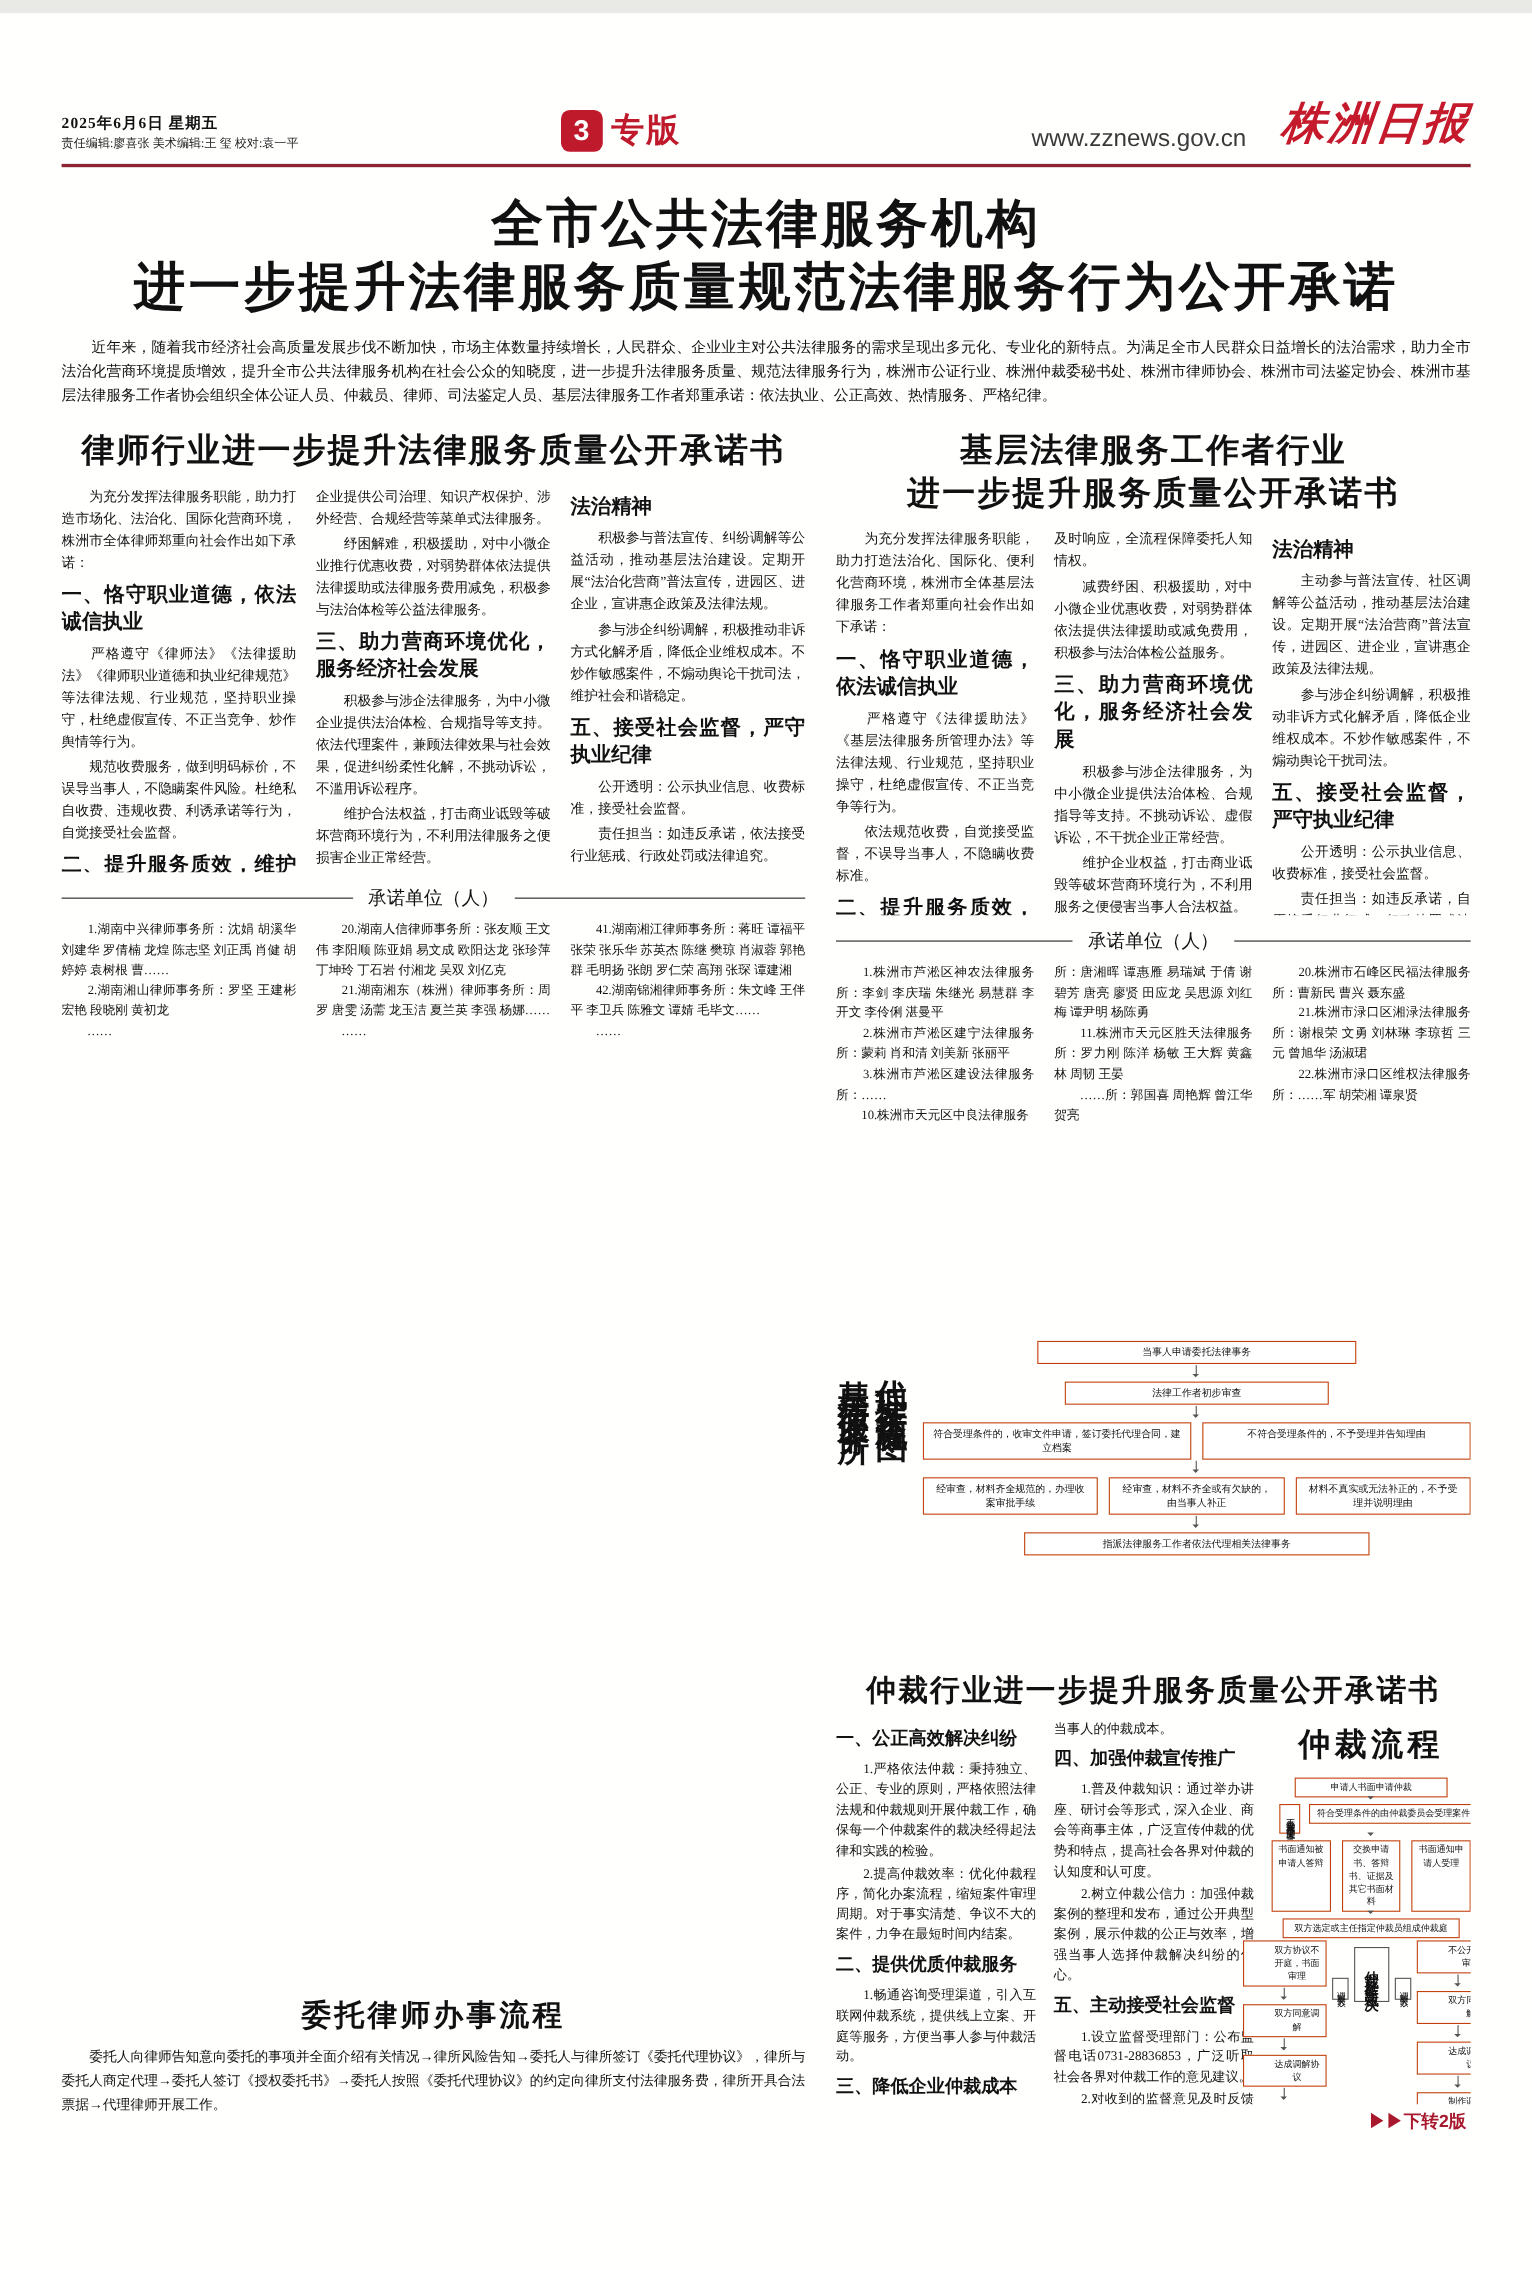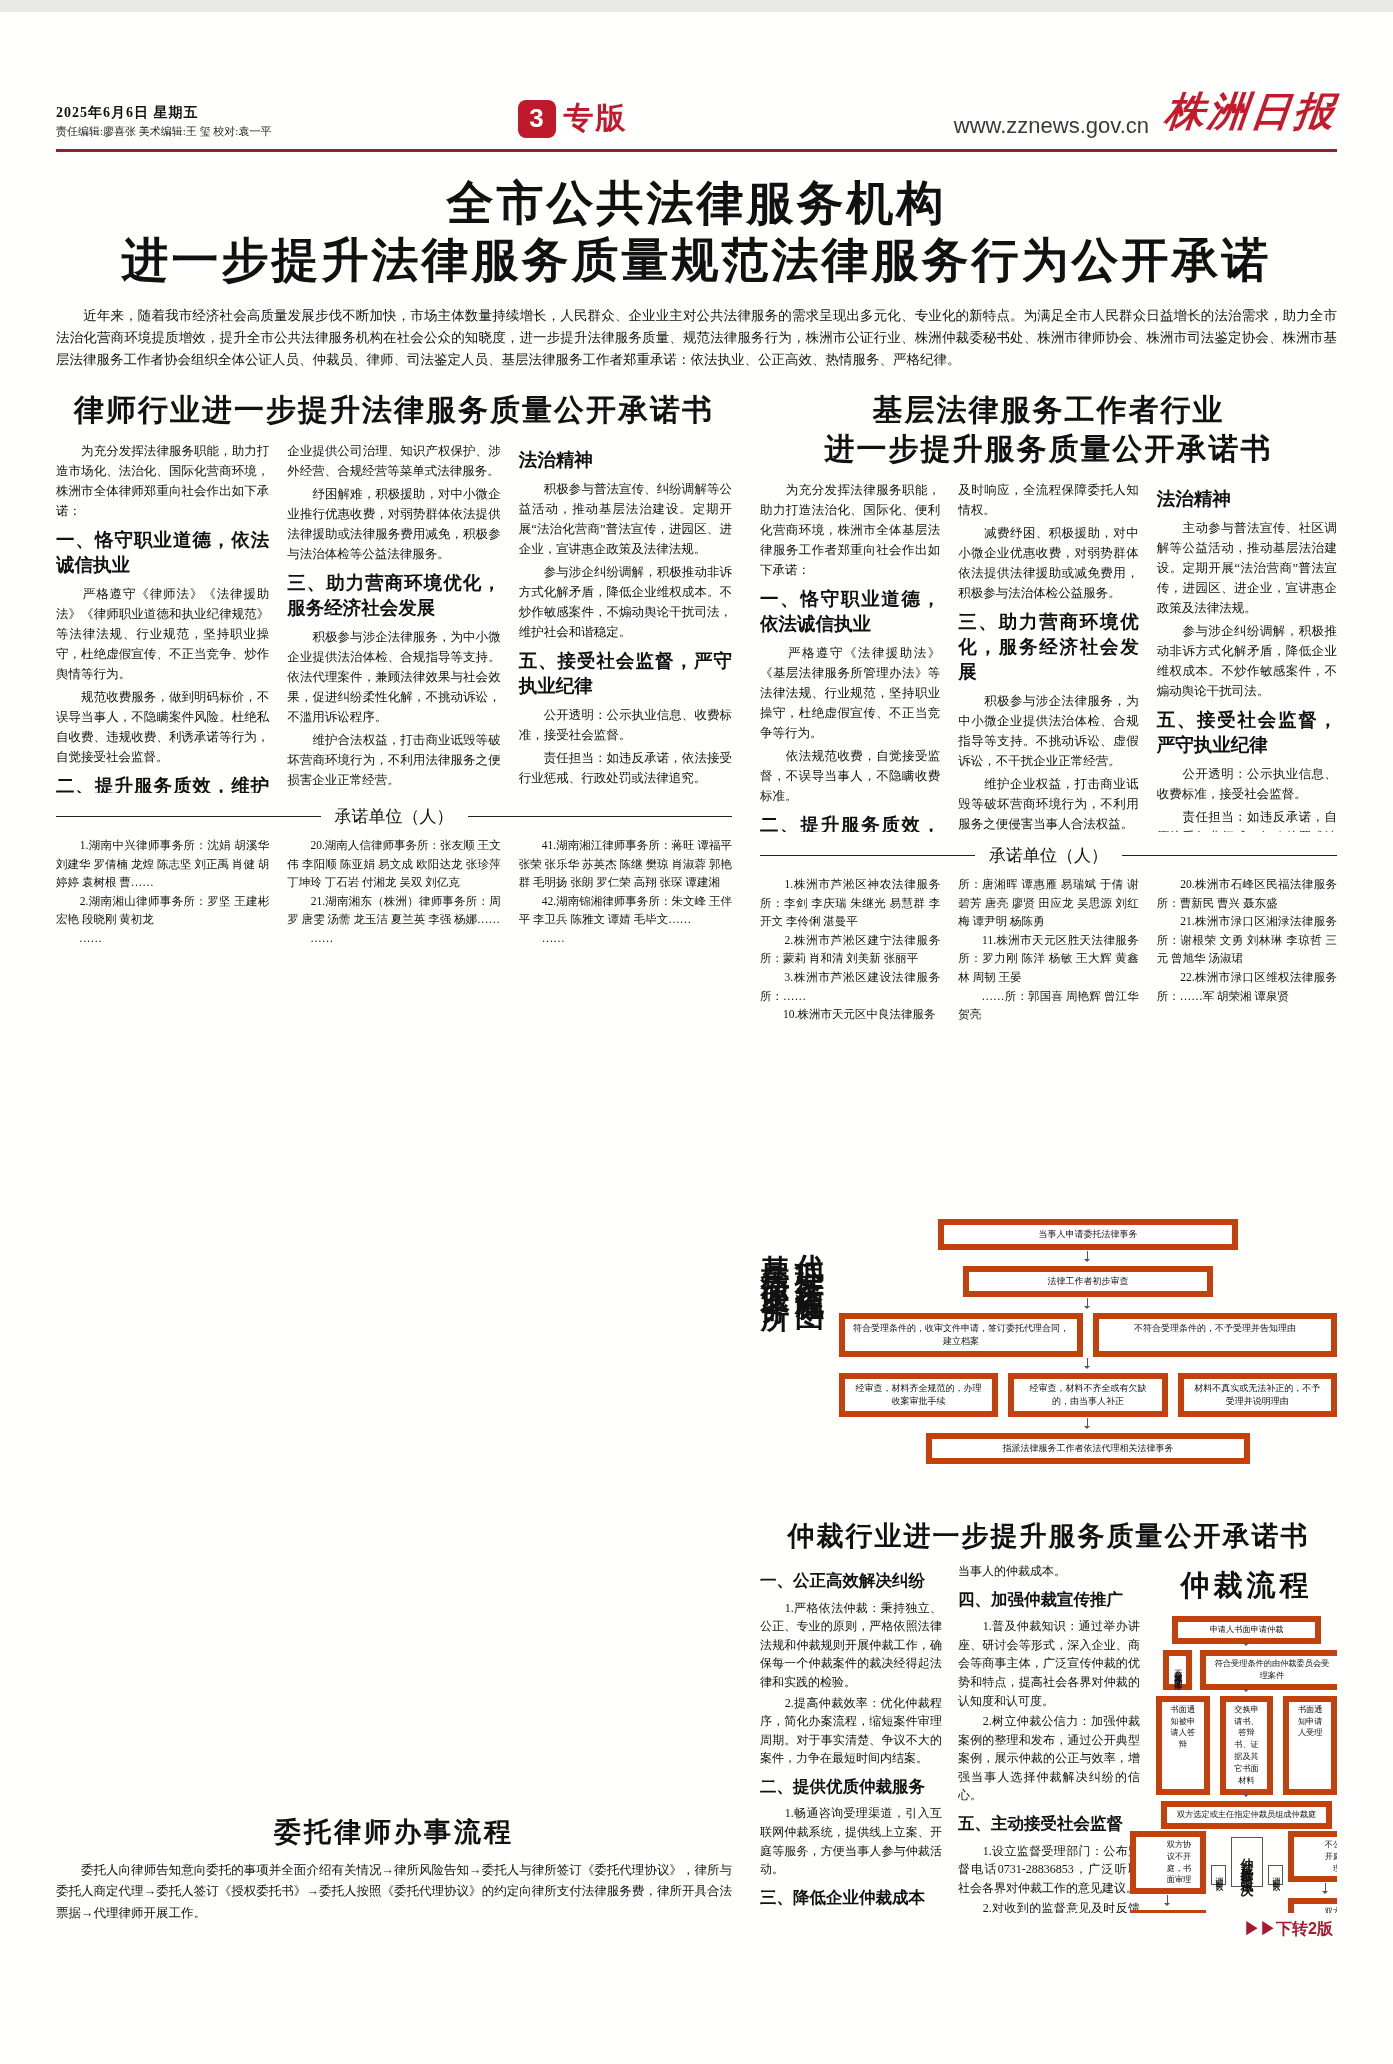--- a/index.html
+++ b/index.html
@@ -8,21 +8,21 @@
   
   .header{display:flex;justify-content:space-between;align-items:flex-end;padding-top:72px;}
   .hd-left{font-size:14px;line-height:1.5;}
   .hd-date{font-weight:700;letter-spacing:1px;}
   .hd-editors{font-size:11px;color:#222;}
   .hd-center{display:flex;align-items:center;gap:8px;transform:translateX(-40px);}
   .pg-badge{width:38px;height:38px;background:#bf1a2c;color:#fff;border-radius:8px;
             display:flex;align-items:center;justify-content:center;font-size:26px;font-weight:900;
             font-family:"Liberation Sans",sans-serif;}
   .pg-label{color:#bf1a2c;font-size:30px;font-weight:900;font-family:"Liberation Sans",sans-serif;letter-spacing:2px;}
-  .hd-right{display:flex;align-items:flex-end;gap:16px;}
+  .hd-right{display:flex;align-items:flex-end;gap:32px;}
   .hd-site{font-size:22px;color:#3a3a3a;font-family:"Liberation Sans",sans-serif;}
   .masthead{color:#c41a2b;font-size:40px;font-weight:900;font-style:italic;letter-spacing:3px;
             font-family:"Liberation Serif",serif;transform:skewX(-6deg);}
   .red-rule{border-bottom:3px solid #8c2332;margin-top:10px;}
   
   .headline{text-align:center;font-family:"Liberation Sans",sans-serif;font-weight:900;
             margin-top:22px;line-height:1.22;letter-spacing:3px;}
   .headline .l1{font-size:47px;}
   .headline .l2{font-size:47px;}
   .intro{margin-top:16px;font-size:13.5px;line-height:1.66;text-align:justify;}
@@ -46,21 +46,21 @@
   .entrust{margin-top:auto;padding-bottom:26px;}
   .entrust-title{text-align:center;font-size:27px;font-weight:900;font-family:"Liberation Sans",sans-serif;
                  letter-spacing:3px;margin:6px 0 10px;}
   .entrust p{font-size:12.5px;line-height:1.7;text-align:justify;margin:0;}
   
   .flow1{display:flex;gap:14px;height:300px;margin:8px 0 2px;overflow:hidden;}
   .vtitles{display:flex;align-items:flex-start;gap:4px;padding-top:16px;}
   .vt{writing-mode:vertical-rl;font-size:29px;font-weight:900;font-family:"Liberation Sans",sans-serif;
       letter-spacing:8px;line-height:1.05;}
   .fc{flex:1;display:flex;flex-direction:column;align-items:center;font-size:9px;min-width:0;padding-top:4px;}
-  .fbox{border:6px solid #c2410c;padding:3px 7px;text-align:center;background:#fff;line-height:1.45;}
+  .fbox{border:1px solid #c2410c;padding:3px 7px;text-align:center;background:#fff;line-height:1.45;}
   .frow{display:flex;gap:10px;justify-content:center;align-items:stretch;width:100%;}
   .frow .fbox{flex:1;}
   .conn{width:1px;height:10px;background:#555;position:relative;margin:1px 0 5px;}
   .conn::after{content:"";position:absolute;left:-3px;bottom:-4px;border:3.5px solid transparent;border-top-color:#555;}
   
   .arb{flex:1;display:flex;flex-direction:column;min-height:0;}
   .arb-body{display:flex;gap:16px;flex:1;overflow:hidden;}
   .arb-col{width:182px;font-size:12px;line-height:1.55;text-align:justify;flex:none;}
   .arb-col p{margin:0 0 2px;}
   .arb-col h4{font-size:16.5px;font-weight:700;margin:6px 0 5px;font-family:"Liberation Sans",sans-serif;}

